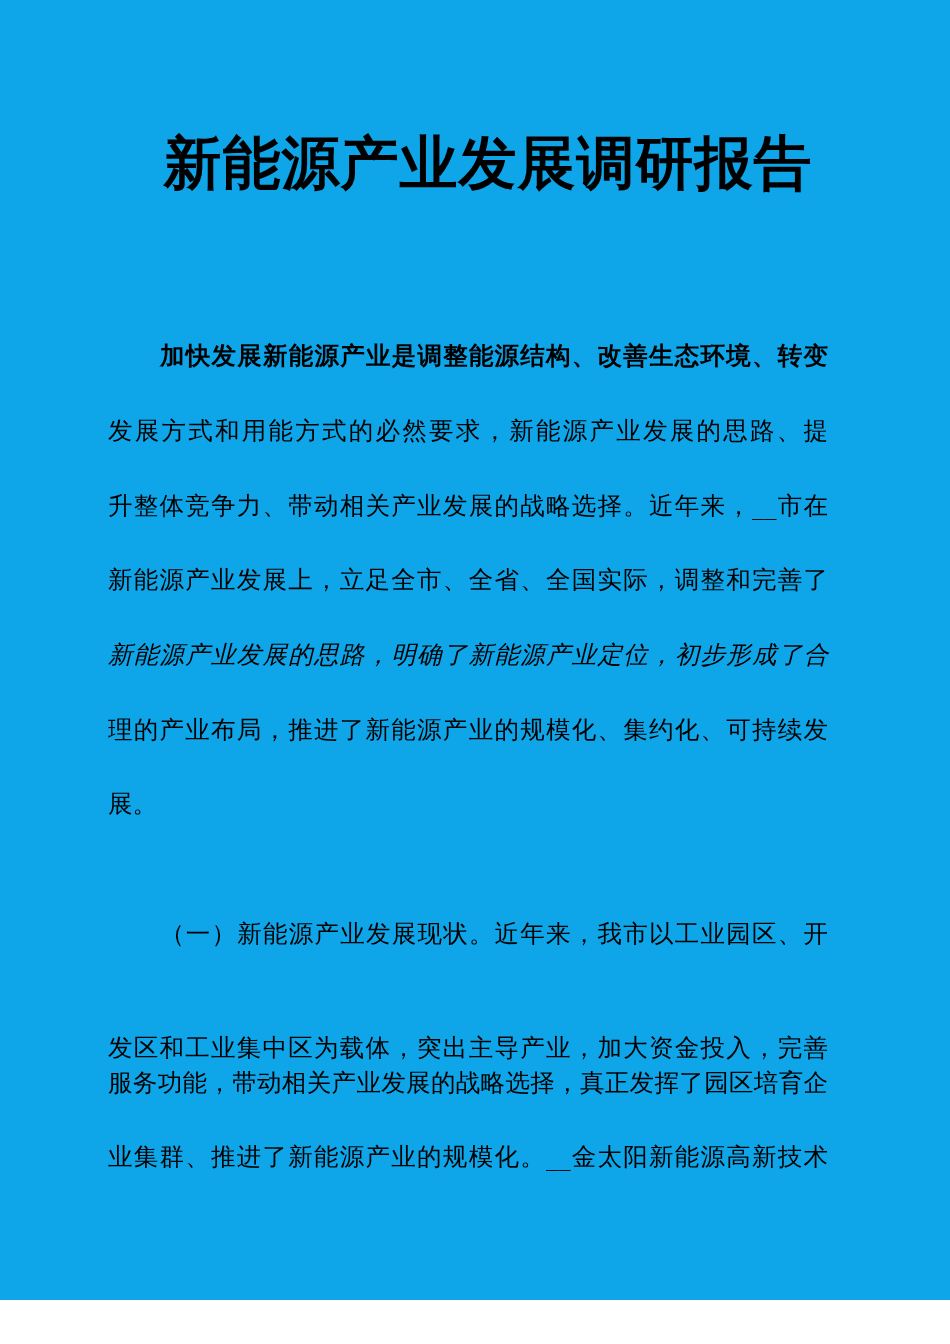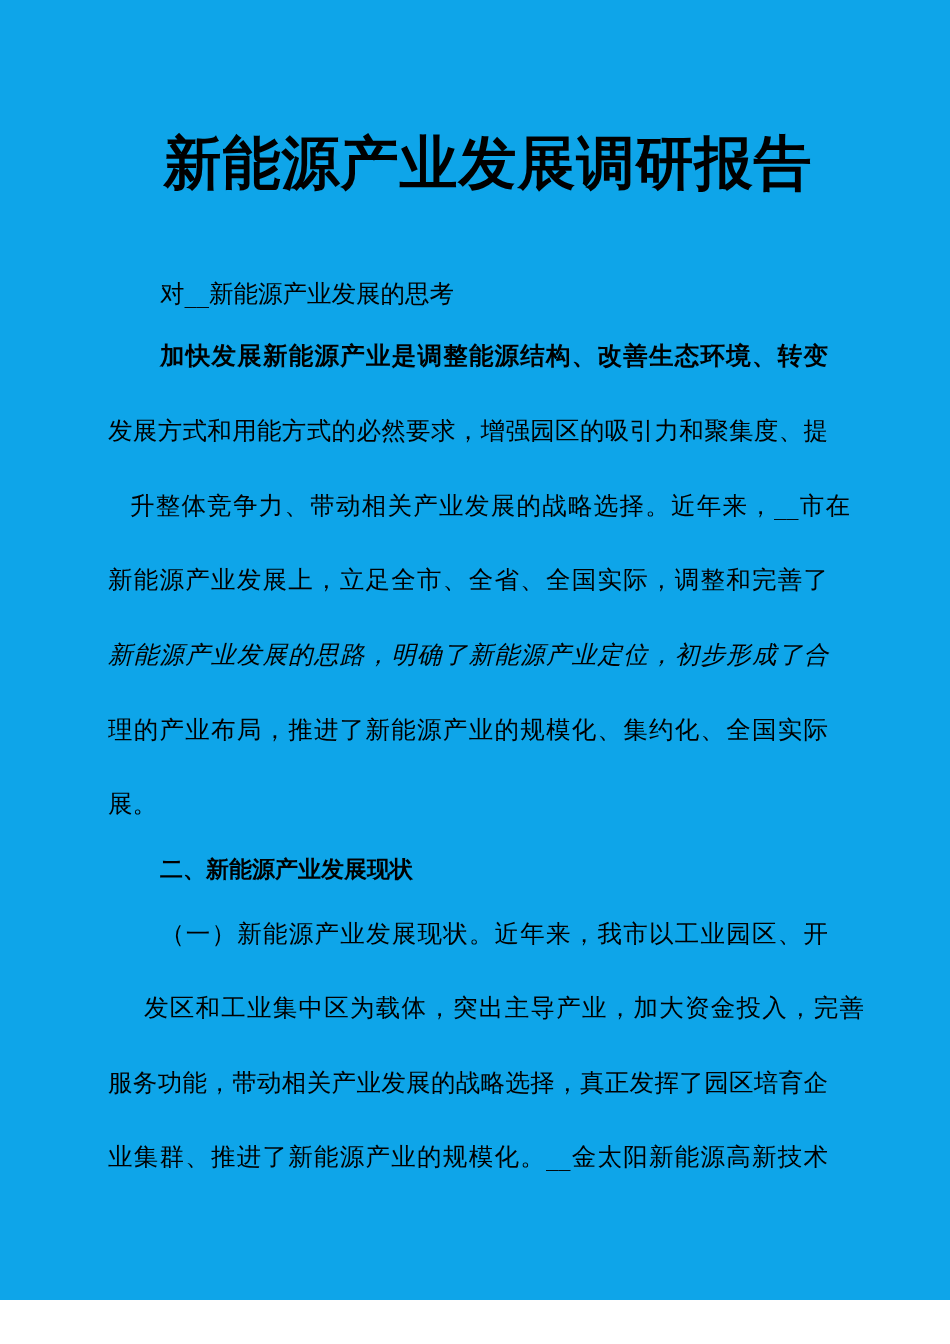--- a/index.html
+++ b/index.html
@@ -60,34 +60,32 @@
       text-align-last: left;
     }
   </style>
 </head>
 <body>
 
 <div class="page">
 
   <div class="title">新能源产业发展调研报告</div>
 
-  <div class="line indent last" style="top:278px;">对__新能源产业发展的思考</div>
 
   <div>
     <div class="line indent" style="top:340px;font-weight:bold;">加快发展新能源产业是调整能源结构、改善生态环境、转变</div>
-    <div class="line" style="top:415px;">发展方式和用能方式的必然要求，增强园区的吸引力和聚集度、提</div>
-    <div class="line" style="top:490px;margin-left:22px;">升整体竞争力、带动相关产业发展的战略选择。近年来，__市在</div>
+    <div class="line" style="top:415px;">发展方式和用能方式的必然要求，新能源产业发展的思路、提</div>
+    <div class="line" style="top:490px;">升整体竞争力、带动相关产业发展的战略选择。近年来，__市在</div>
     <div class="line" style="top:564px;font-family:Liberation Serif, serif;">新能源产业发展上，立足全市、全省、全国实际，调整和完善了</div>
     <div class="line" style="top:639px;font-style:italic;">新能源产业发展的思路，明确了新能源产业定位，初步形成了合</div>
-    <div class="line" style="top:714px;">理的产业布局，推进了新能源产业的规模化、集约化、全国实际</div>
+    <div class="line" style="top:714px;">理的产业布局，推进了新能源产业的规模化、集约化、可持续发</div>
     <div class="line last" style="top:788px;">展。</div>
   </div>
 
-  <div class="line indent heading" style="top:853px;">二、新能源产业发展现状</div>
 
   <div>
     <div class="line indent" style="top:918px;">（一）新能源产业发展现状。近年来，我市以工业园区、开</div>
-    <div class="line" style="top:992px;margin-left:36px;">发区和工业集中区为载体，突出主导产业，加大资金投入，完善</div>
+    <div class="line" style="top:1032px;">发区和工业集中区为载体，突出主导产业，加大资金投入，完善</div>
     <div class="line" style="top:1067px;">服务功能，带动相关产业发展的战略选择，真正发挥了园区培育企</div>
     <div class="line" style="top:1141px;">业集群、推进了新能源产业的规模化。__金太阳新能源高新技术</div>
   </div>
 
 </div>
 
 </body></html>

